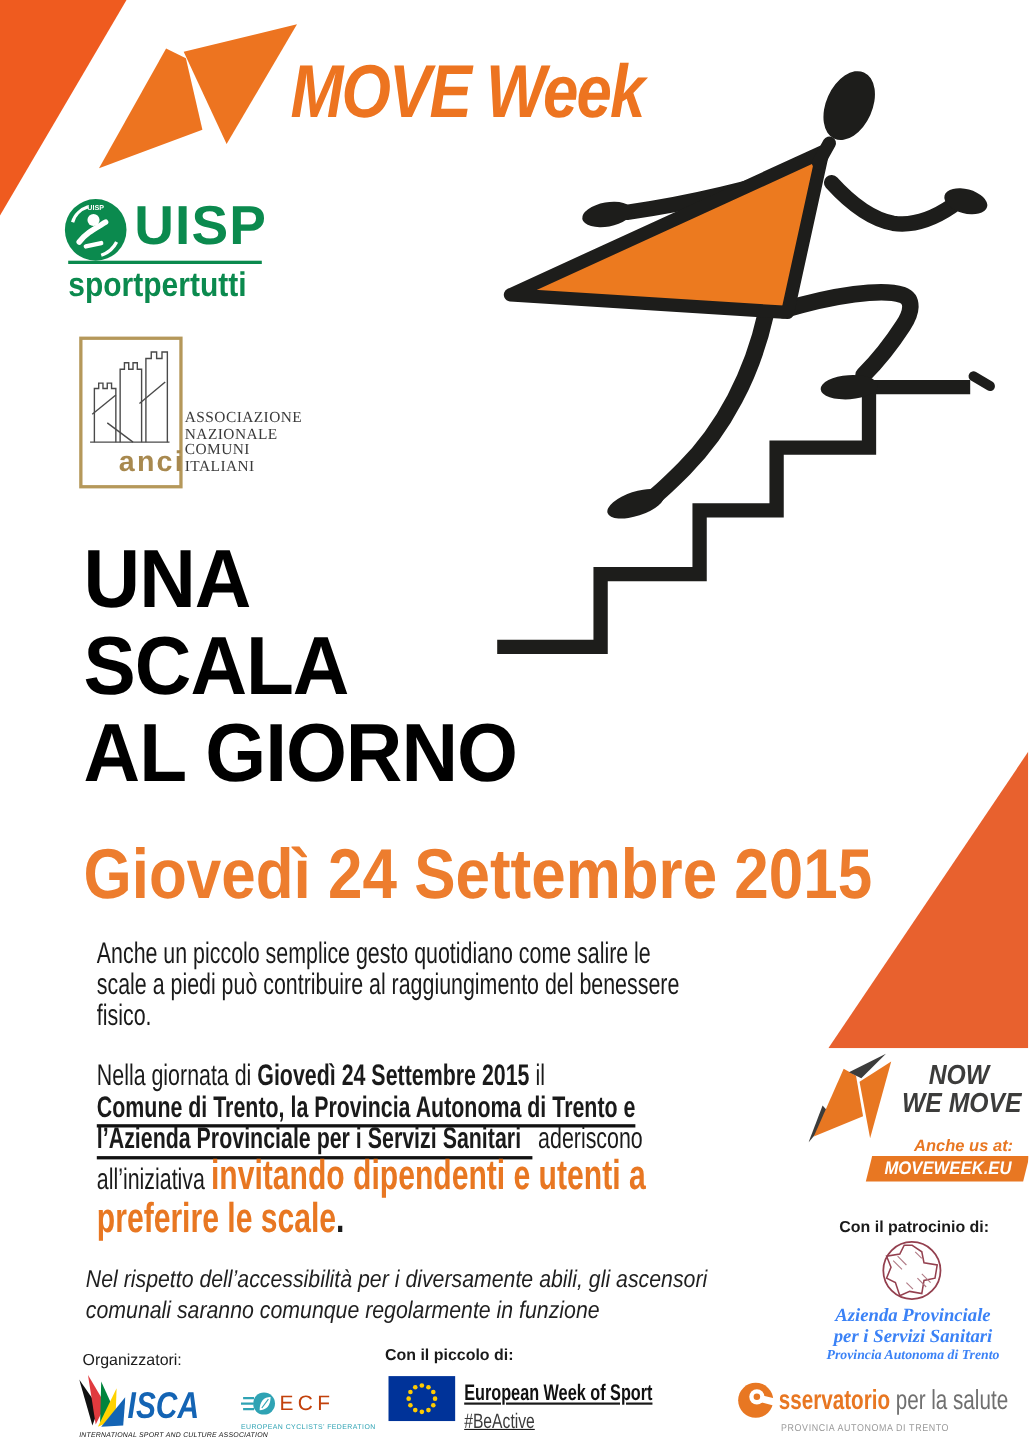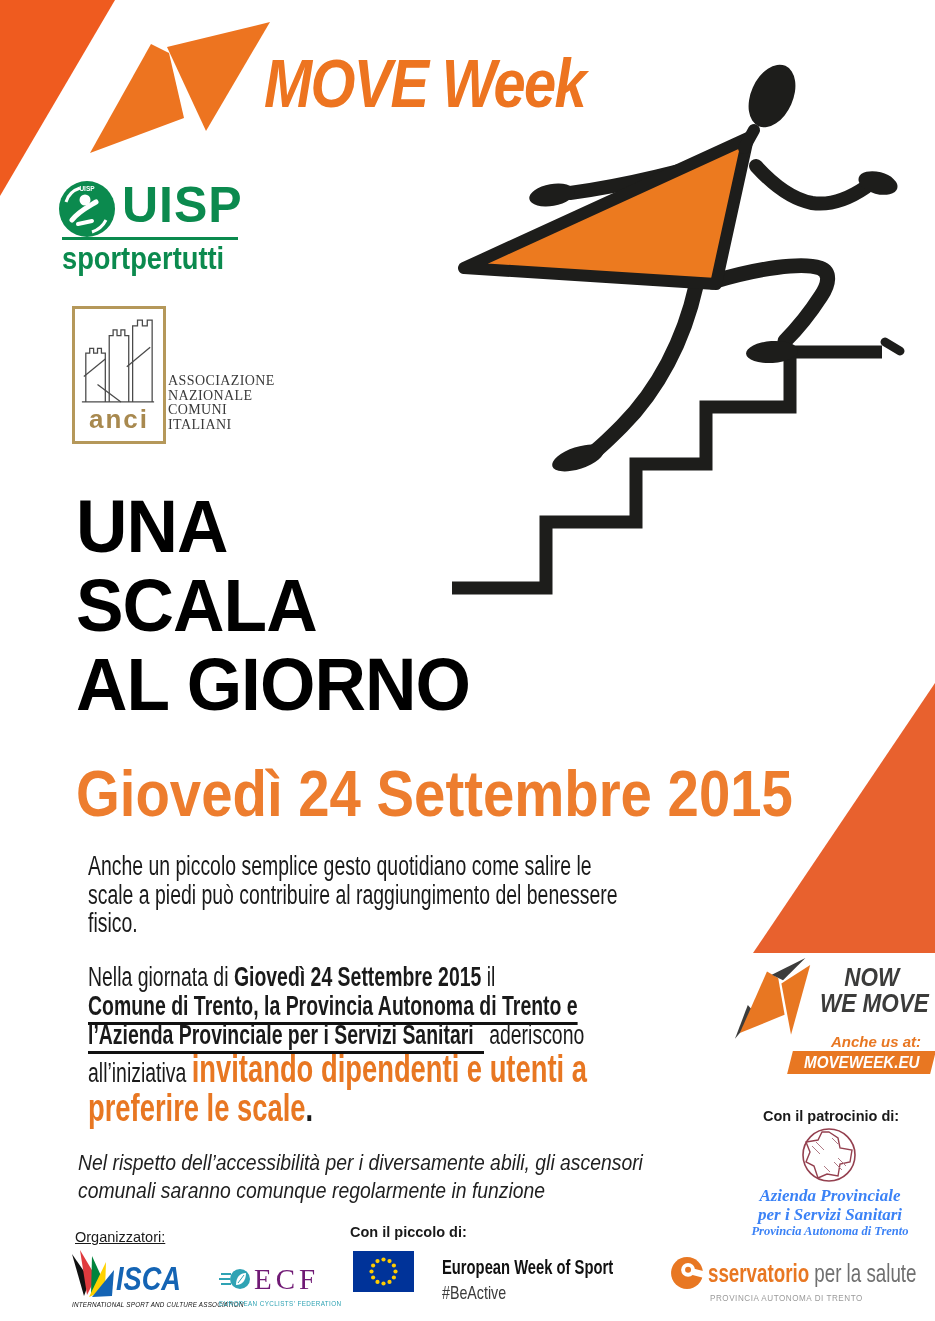--- a/index.html
+++ b/index.html
@@ -16,21 +16,21 @@
     font-size:68px;letter-spacing:-2px;transform:scaleX(.85);transform-origin:left top;white-space:nowrap;
   }
 
   
   .uisp-wordmark{left:122px;top:176px;color:#0B8A4E;font-weight:800;font-size:50px;letter-spacing:1px;}
   .uisp-divider{left:62px;top:237px;width:176px;height:3px;background:#0B8A4E;}
   .uisp-tagline{left:62px;top:241px;color:#0B8A4E;font-weight:bold;font-size:31px;transform:scaleX(.88);transform-origin:left top;white-space:nowrap;}
 
   
   .anci-box{left:72px;top:306px;width:88px;height:132px;border:3px solid #B5985A;background:#fff;}
-  .anci-wordmark{left:72px;top:404px;width:94px;text-align:center;color:#A8894F;font-weight:800;font-size:26px;letter-spacing:2px;}
+  .anci-wordmark{left:72px;top:404px;width:94px;text-align:center;color:#A8894F;font-weight:800;font-size:26px;letter-spacing:2px;padding-left:19px;}
   .anci-caption{left:168px;top:374px;font-family:"Liberation Serif",serif;font-size:14px;line-height:14.5px;color:#3a3a3a;letter-spacing:.4px;}
 
   
   .page-title{left:76px;top:487px;font-weight:bold;color:#000;font-size:75px;line-height:79px;letter-spacing:-1px;transform:scaleX(.95);transform-origin:left top;white-space:nowrap;}
   .event-date{left:76px;top:757px;color:#ED7D2E;font-weight:bold;font-size:64px;transform:scaleX(.88);transform-origin:left top;white-space:nowrap;}
   .para1{left:88px;top:852px;font-size:27px;line-height:28.5px;transform:scaleX(.72);transform-origin:left top;white-space:nowrap;color:#1a1a1a;}
   .para2{left:88px;top:963px;font-size:27px;line-height:29px;transform:scaleX(.72);transform-origin:left top;white-space:nowrap;color:#1a1a1a;}
   .para2 .b{font-weight:bold;}
   .para2 .u{font-weight:bold;border-bottom:3px solid #111;padding-bottom:1px;}
   .para2 .u-pad{padding-right:14px;}
@@ -43,31 +43,31 @@
   .nwm-line1{padding-left:27px;}
   .join-label{left:831px;top:1033px;color:#E87722;font-weight:bold;font-style:italic;font-size:15px;white-space:nowrap;}
   .site-badge{left:790px;top:1051px;width:143px;height:23px;background:#E87722;transform:skewX(-14deg);display:flex;align-items:center;justify-content:center;}
   .site-badge span{color:#fff;font-weight:bold;font-style:italic;font-size:16.5px;transform:skewX(14deg) scaleX(.92);white-space:nowrap;}
   .patrocinio-label{left:763px;top:1108px;font-size:14.5px;font-weight:600;}
   .apss-text{left:738px;top:1186px;width:184px;text-align:center;font-family:"Liberation Serif",serif;font-weight:bold;font-style:italic;color:#3b82f6;}
   .apss-l12{font-size:17px;line-height:19px;}
   .apss-l3{font-size:12.5px;line-height:15px;}
 
   
-  .organizzatori-label{left:75px;top:1229px;font-size:14.5px;text-decoration:underline;}
+  .organizzatori-label{left:75px;top:1229px;font-size:14.5px;}
   .supporto-label{left:350px;top:1224px;font-size:14.5px;font-weight:600;}
   .isca{left:72px;top:1250px;}
   .isca-row{display:flex;align-items:flex-end;}
   .isca-wordmark{color:#1464B4;font-weight:900;font-style:italic;font-size:34px;letter-spacing:0px;transform:scaleX(.8);transform-origin:left bottom;margin-left:2px;white-space:nowrap;}
   .isca-caption{font-style:italic;font-size:6.3px;color:#111;margin-top:3px;letter-spacing:.2px;white-space:nowrap;}
   .ecf{left:219px;top:1263px;}
   .ecf-row{display:flex;align-items:center;}
-  .ecf-wordmark{color:#701a75;font-size:29px;letter-spacing:4px;margin-left:3px;white-space:nowrap;font-family:Liberation Serif, serif;}
+  .ecf-wordmark{color:#c2410c;font-size:19px;letter-spacing:4px;margin-left:3px;white-space:nowrap;}
   .ecf-caption{font-size:6.3px;color:#2FA3B4;margin-top:4px;letter-spacing:.4px;white-space:nowrap;}
-  .ewos{left:442px;top:1255px;}
+  .ewos{left:422px;top:1255px;text-decoration:underline;}
   .ewos-title{font-weight:800;font-size:20.5px;color:#111;transform:scaleX(.72);transform-origin:left top;white-space:nowrap;}
   .ewos-hashtag{font-size:19px;color:#3a3a3a;transform:scaleX(.75);transform-origin:left top;margin-top:3px;white-space:nowrap;}
   .oss{left:670px;top:1256px;}
   .oss-row{display:flex;align-items:center;}
   .oss-text{font-size:25px;transform:scaleX(.75);transform-origin:left center;white-space:nowrap;margin-left:4px;}
   .oss-bold{color:#E87722;font-weight:bold;}
   .oss-rest{color:#6f6f6f;}
   .oss-caption{font-size:9px;color:#9a9a9a;letter-spacing:.6px;margin-top:3px;margin-left:40px;transform:scaleX(.9);transform-origin:left top;white-space:nowrap;}
 </style>
 </head>

